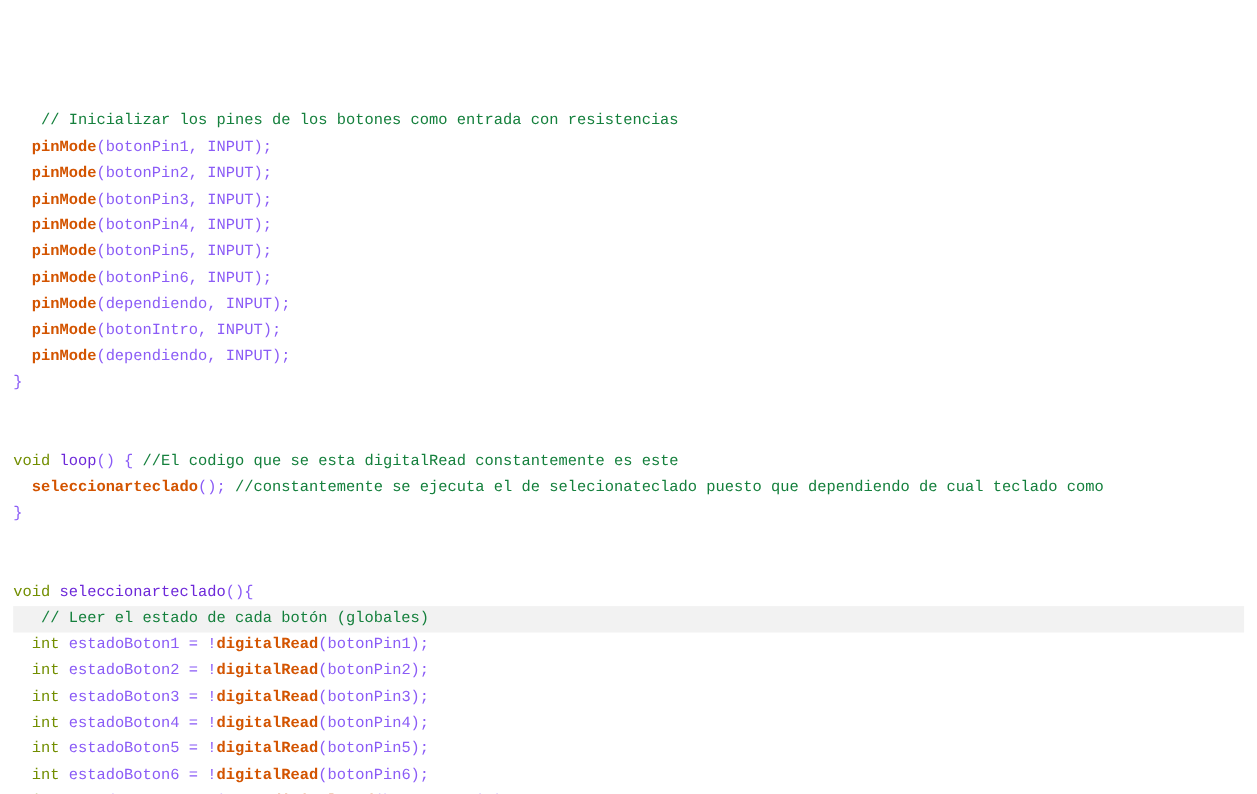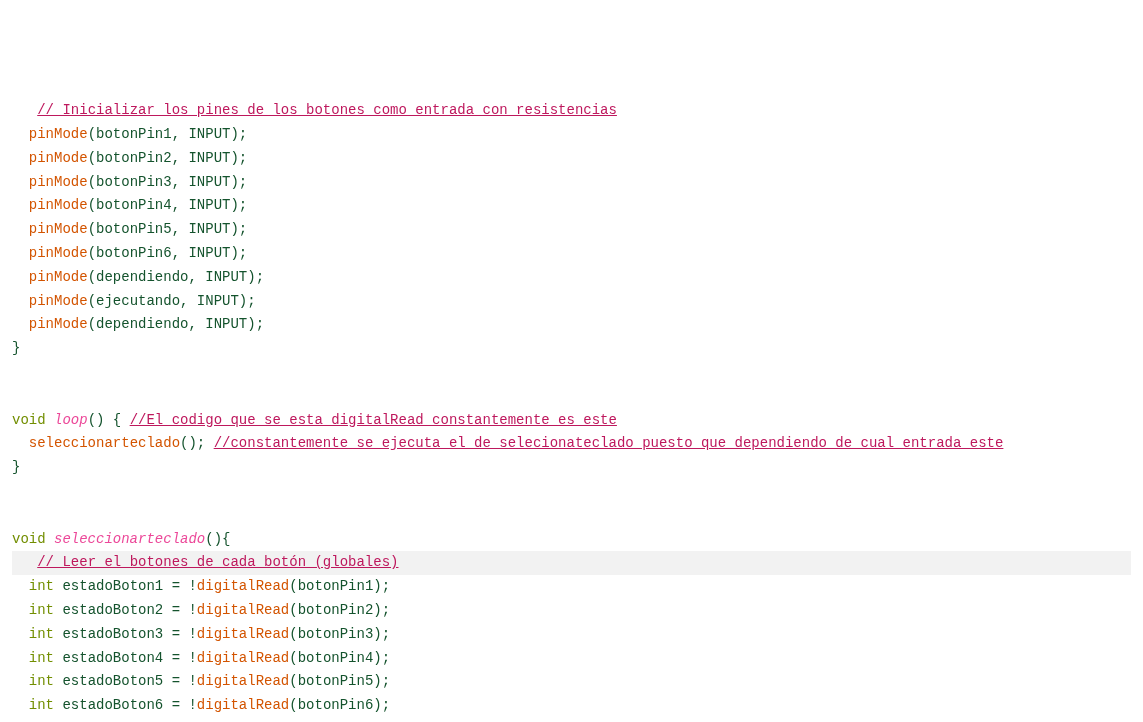--- a/index.html
+++ b/index.html
@@ -10,67 +10,66 @@
       line-height: 1.7;
       background: #ffffff;
       color: #333333;
       white-space: pre;
       overflow-x: auto;
     }
     .code-container {
       padding: 4px 12px;
     }
     .comment {
-      color: #be185d;
-      text-decoration: underline;
+      color: #15803d;
     }
     .function-call {
       color: #d35400;
+      font-weight: bold;
     }
     .keyword {
       color: #728e00;
     }
     .function-def {
-      color: #ec4899;
-      font-style: italic;
+      color: #6d28d9;
     }
     .plain {
-      color: #14532d;
+      color: #8b5cf6;
     }
     .highlight-line {
       background: #f2f2f2;
       display: inline-block;
       width: 100%;
     }
   </style>
 </head>
 <body>
 
 
 
 <div class="code-container"><span>   <span class="comment">// Inicializar los pines de los botones como entrada con resistencias</span></span>
 <span>  <span class="function-call">pinMode</span><span class="plain">(botonPin1, INPUT);</span></span>
 <span>  <span class="function-call">pinMode</span><span class="plain">(botonPin2, INPUT);</span></span>
 <span>  <span class="function-call">pinMode</span><span class="plain">(botonPin3, INPUT);</span></span>
 <span>  <span class="function-call">pinMode</span><span class="plain">(botonPin4, INPUT);</span></span>
 <span>  <span class="function-call">pinMode</span><span class="plain">(botonPin5, INPUT);</span></span>
 <span>  <span class="function-call">pinMode</span><span class="plain">(botonPin6, INPUT);</span></span>
 <span>  <span class="function-call">pinMode</span><span class="plain">(dependiendo, INPUT);</span></span>
-<span>  <span class="function-call">pinMode</span><span class="plain">(ejecutando, INPUT);</span></span>
+<span>  <span class="function-call">pinMode</span><span class="plain">(botonIntro, INPUT);</span></span>
 <span>  <span class="function-call">pinMode</span><span class="plain">(dependiendo, INPUT);</span></span>
 <span><span class="plain">}</span></span>
 
 
 <span><span class="keyword">void</span><span class="function-def"> loop</span><span class="plain">() { </span><span class="comment">//El codigo que se esta digitalRead constantemente es este</span></span>
-<span>  <span class="function-call">seleccionarteclado</span><span class="plain">(); </span><span class="comment">//constantemente se ejecuta el de selecionateclado puesto que dependiendo de cual entrada este</span></span>
+<span>  <span class="function-call">seleccionarteclado</span><span class="plain">(); </span><span class="comment">//constantemente se ejecuta el de selecionateclado puesto que dependiendo de cual teclado como</span></span>
 <span><span class="plain">}</span></span>
 
 
 <span><span class="keyword">void</span><span class="function-def"> seleccionarteclado</span><span class="plain">(){</span></span>
-<span class="highlight-line">   <span class="comment">// Leer el botones de cada botón (globales)</span></span>
+<span class="highlight-line">   <span class="comment">// Leer el estado de cada botón (globales)</span></span>
 <span>  <span class="keyword">int</span><span class="plain"> estadoBoton1 = !</span><span class="function-call">digitalRead</span><span class="plain">(botonPin1);</span></span>
 <span>  <span class="keyword">int</span><span class="plain"> estadoBoton2 = !</span><span class="function-call">digitalRead</span><span class="plain">(botonPin2);</span></span>
 <span>  <span class="keyword">int</span><span class="plain"> estadoBoton3 = !</span><span class="function-call">digitalRead</span><span class="plain">(botonPin3);</span></span>
 <span>  <span class="keyword">int</span><span class="plain"> estadoBoton4 = !</span><span class="function-call">digitalRead</span><span class="plain">(botonPin4);</span></span>
 <span>  <span class="keyword">int</span><span class="plain"> estadoBoton5 = !</span><span class="function-call">digitalRead</span><span class="plain">(botonPin5);</span></span>
 <span>  <span class="keyword">int</span><span class="plain"> estadoBoton6 = !</span><span class="function-call">digitalRead</span><span class="plain">(botonPin6);</span></span>
 <span>  <span class="keyword">int</span><span class="plain"> estadoBotonEspacio = !</span><span class="function-call">digitalRead</span><span class="plain">(botonEspacio);</span></span>
 
 
 </div>

